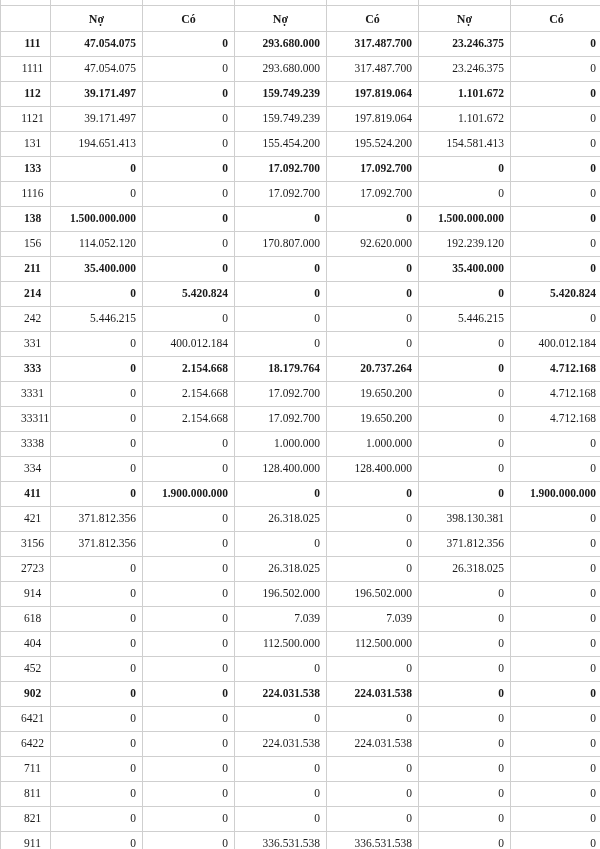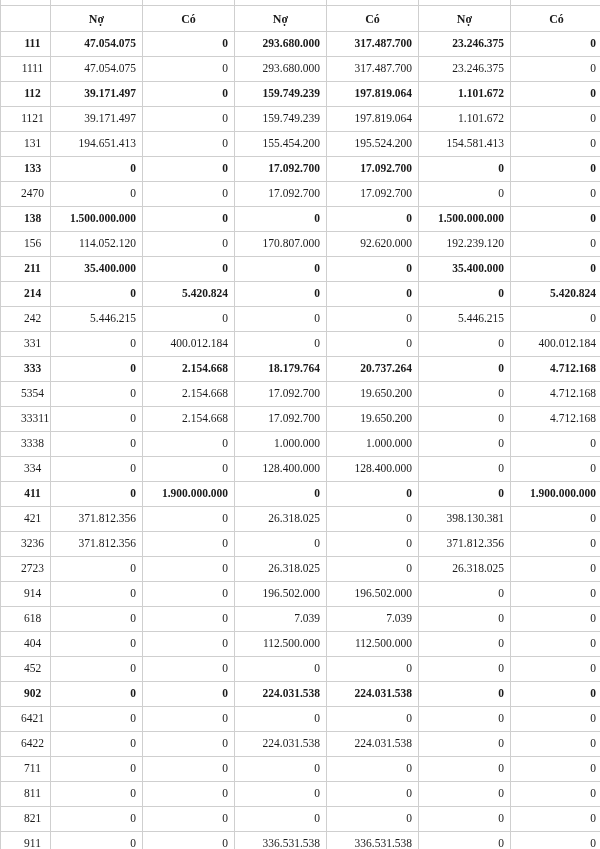--- a/index.html
+++ b/index.html
@@ -144,21 +144,21 @@
         <tr class="bold">
           <td class="code">133</td>
           <td class="amount">0</td>
           <td class="amount">0</td>
           <td class="amount">17.092.700</td>
           <td class="amount">17.092.700</td>
           <td class="amount">0</td>
           <td class="amount">0</td>
         </tr>
         <tr>
-          <td class="code">2470</td>
+          <td class="code">1116</td>
           <td class="amount">0</td>
           <td class="amount">0</td>
           <td class="amount">17.092.700</td>
           <td class="amount">17.092.700</td>
           <td class="amount">0</td>
           <td class="amount">0</td>
         </tr>
         <tr class="bold">
           <td class="code">138</td>
           <td class="amount">1.500.000.000</td>
@@ -216,21 +216,21 @@
         <tr class="bold">
           <td class="code">333</td>
           <td class="amount">0</td>
           <td class="amount">2.154.668</td>
           <td class="amount">18.179.764</td>
           <td class="amount">20.737.264</td>
           <td class="amount">0</td>
           <td class="amount">4.712.168</td>
         </tr>
         <tr>
-          <td class="code">5354</td>
+          <td class="code">3331</td>
           <td class="amount">0</td>
           <td class="amount">2.154.668</td>
           <td class="amount">17.092.700</td>
           <td class="amount">19.650.200</td>
           <td class="amount">0</td>
           <td class="amount">4.712.168</td>
         </tr>
         <tr>
           <td class="code">33311</td>
           <td class="amount">0</td>
@@ -270,21 +270,21 @@
         <tr>
           <td class="code">421</td>
           <td class="amount">371.812.356</td>
           <td class="amount">0</td>
           <td class="amount">26.318.025</td>
           <td class="amount">0</td>
           <td class="amount">398.130.381</td>
           <td class="amount">0</td>
         </tr>
         <tr>
-          <td class="code">3236</td>
+          <td class="code">3156</td>
           <td class="amount">371.812.356</td>
           <td class="amount">0</td>
           <td class="amount">0</td>
           <td class="amount">0</td>
           <td class="amount">371.812.356</td>
           <td class="amount">0</td>
         </tr>
         <tr>
           <td class="code">2723</td>
           <td class="amount">0</td>

